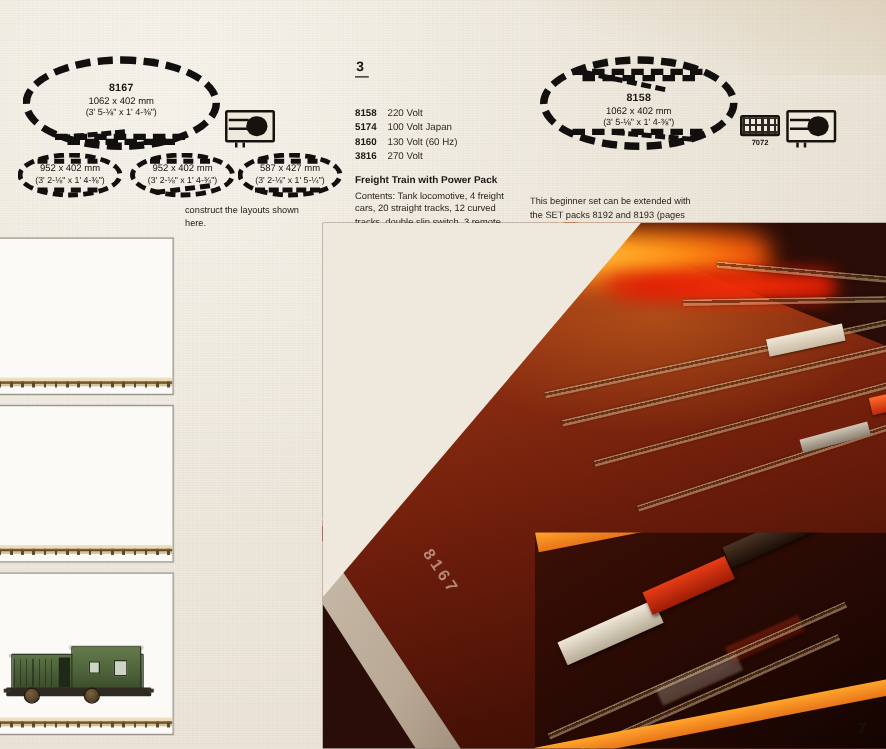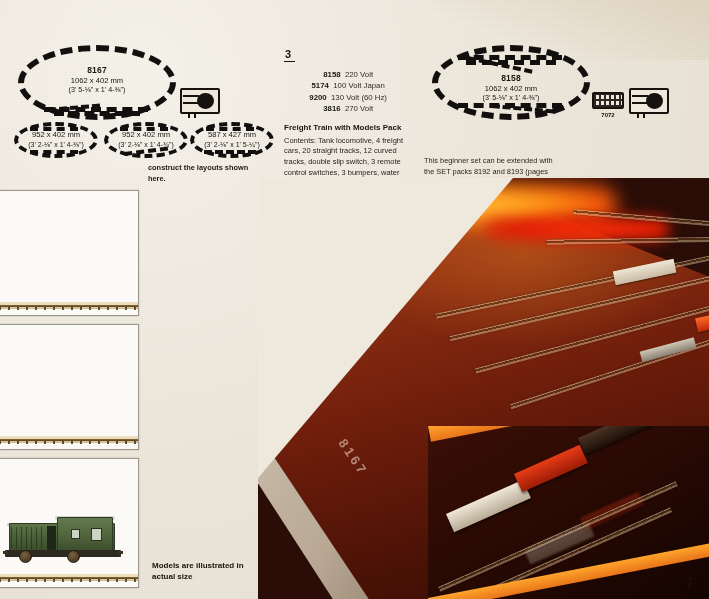--- a/index.html
+++ b/index.html
@@ -82,34 +82,34 @@
   .strip .holes{position:absolute;left:2px;right:2px;top:2px;bottom:2px;
     background-image:
       repeating-linear-gradient(90deg,#16130f 0 2px, transparent 2px 5px),
       repeating-linear-gradient(0deg,#16130f 0 2px, transparent 2px 6px);
     opacity:.9;}
   .strip .num{position:absolute;left:0;right:0;bottom:-9px;text-align:center;font-size:6px;font-weight:bold;color:#16130f;}
 
   
   .col-center{position:absolute;left:284px;top:44px;width:124px;color:#1a1713;}
   .qty{font-size:11px;font-weight:bold;border-bottom:1.4px solid #1a1713;display:inline-block;padding:0 4px 1px 1px;margin-bottom:3px;}
-  .codes{margin-top:4px;text-align:center;}
+  .codes{margin-top:20px;}
   .coderow{font-size:7.8px;line-height:1.45;white-space:nowrap;}
   .coderow b{font-weight:bold;display:inline-block;width:26px;}
   .coderow span{color:#312b23;}
   .blurb-title{font-size:8px;font-weight:bold;margin-top:9px;line-height:1.3;}
   .blurb{font-size:7.5px;line-height:1.42;margin-top:2px;color:#2a241d;text-align:left;}
 
   
   .rcap{position:absolute;left:424px;top:156px;width:135px;font-size:7.4px;line-height:1.45;color:#2a241d;}
 
   
   .lcap{position:absolute;font-size:7.4px;line-height:1.45;color:#26201a;}
   .lcap.a{left:12px;top:163px;width:125px;}
-  .lcap.b{left:148px;top:163px;width:110px;font-weight:bold;}
+  .lcap.b{left:148px;top:163px;width:110px;}
 
   
   .photo{position:absolute;overflow:hidden;}
 
   
   .lp{background:#fbfaf7;border:1px solid #9b968e;box-shadow:0 0 0 .5px rgba(0,0,0,.12);}
   .lp .railbed{
     position:absolute;left:0;right:0;bottom:6px;height:7px;
     background:linear-gradient(180deg,#efe3c6 0%, #e4d4ad 55%, #cbb98e 100%);
   }
@@ -320,27 +320,27 @@
   <div class="col-center">
     <div class="qty">3</div>
     <div class="codes">
       <div class="coderow">
         <b>8158</b><span>220 Volt</span>
       </div>
       <div class="coderow">
         <b>5174</b><span>100 Volt Japan</span>
       </div>
       <div class="coderow">
-        <b>9200</b><span>130 Volt (60 Hz)</span>
+        <b>8160</b><span>130 Volt (60 Hz)</span>
       </div>
       <div class="coderow">
         <b>3816</b><span>270 Volt</span>
       </div>
     </div>
-    <div class="blurb-title">Freight Train with Models Pack</div>
+    <div class="blurb-title">Freight Train with Power Pack</div>
     <div class="blurb">Contents: Tank locomotive, 4 freight cars, 20 straight tracks, 12 curved tracks, double slip switch, 3 remote control switches, 3 bumpers, water spout, position controler, distribution strip, wire, plugs, sockets and power pack · Train length 273 mm (10-¾")</div>
   </div>
 
   <div class="rcap">This beginner set can be extended with the SET packs 8192 and 8193 (pages 8/9) or as desired.</div>
 
   <div class="lcap b">construct the layouts shown here.</div>
 
   <div class="photo lp" style="left:-2px;top:190px;width:139px;height:124px;">
     <div class="railbed"></div>
     <div class="ties"></div>
@@ -408,15 +408,14 @@
       <div class="wagon white reflect" style="left:96px;top:124px;width:70px;height:16px;transform:rotate(-24deg);"></div>
       <div class="wagon red reflect" style="left:152px;top:92px;width:64px;height:14px;transform:rotate(-24deg);"></div>
       <div class="trk" style="left:0px;top:108px;width:260px;transform:rotate(-24deg);"></div>
       <div class="trk" style="left:4px;top:132px;width:250px;transform:rotate(-24deg);"></div>
       <div class="orangeband b2"></div>
     </div>
 
     <div class="wedge"></div>
   </div>
 
-  <div class="models">Models are illustrated in actual size</div>
   <div class="pageno">7</div>
 </div>
 
 </body></html>

